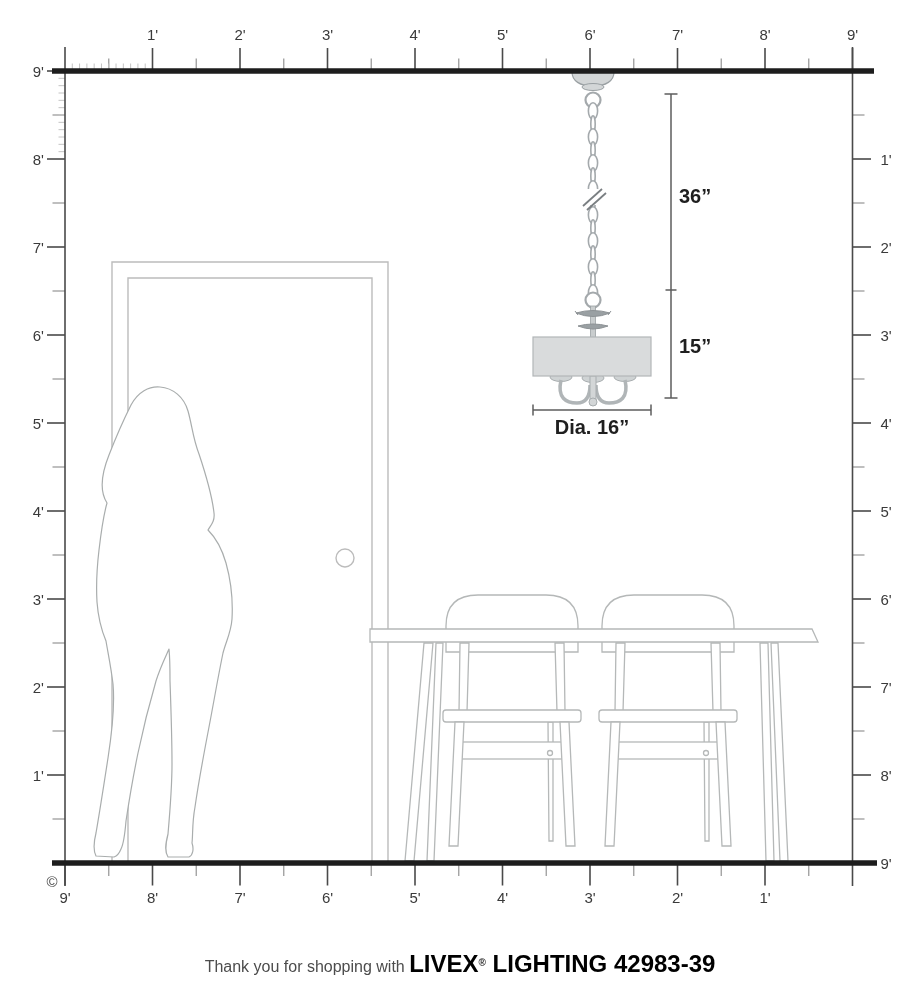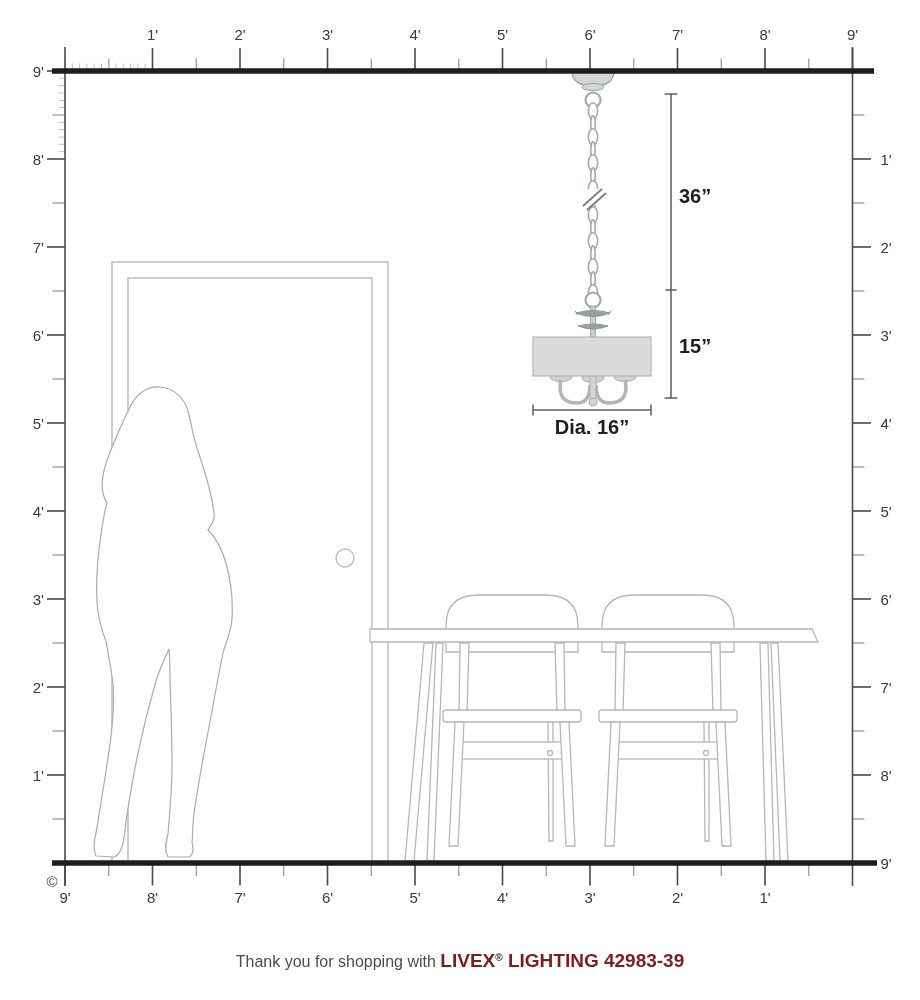--- a/index.html
+++ b/index.html
@@ -4,21 +4,21 @@
 <style>
   html,body{margin:0;padding:0;background:#ffffff;}
   body{width:920px;height:1000px;position:relative;font-family:"Liberation Sans",sans-serif;}
   #stage{position:absolute;left:0;top:0;}
   svg text{font-family:"Liberation Sans",sans-serif;}
   .rl{font-size:15px;fill:#3a3a3a;}
   .dim{font-size:20px;font-weight:600;fill:#1f1f1f;}
   .copyright{font-size:15px;fill:#4a4a4a;}
   #footer{position:absolute;left:0;top:950px;width:920px;text-align:center;white-space:nowrap;color:#4c4c4c;}
   #footer .plain{font-size:16px;color:#4c4c4c;}
-  #footer .brand{font-size:19px;font-weight:700;color:#7f1d1d;}
+  #footer .brand{font-size:24px;font-weight:700;color:#000000;}
   #footer .reg{font-size:10px;vertical-align:super;font-weight:700;color:#2b2b2b;}
 </style>
 </head>
 <body>
 
 <svg id="stage" width="920" height="920" viewBox="0 0 920 920">
 
   <g id="ruler-layer">
       <line x1="152.5" y1="48" x2="152.5" y2="71" stroke="#4a4a4a" stroke-width="1.6"></line>
       <text x="152.5" y="40" text-anchor="middle" class="rl">1'</text>

